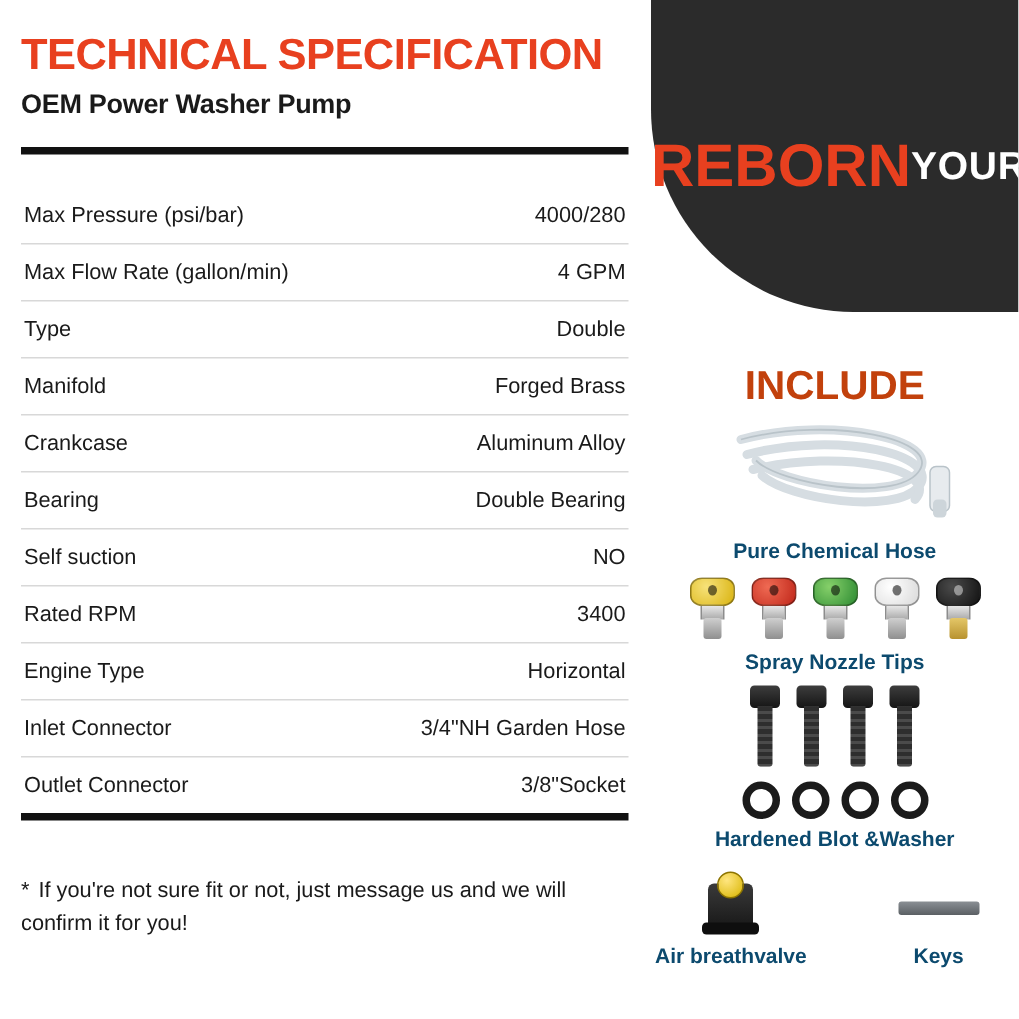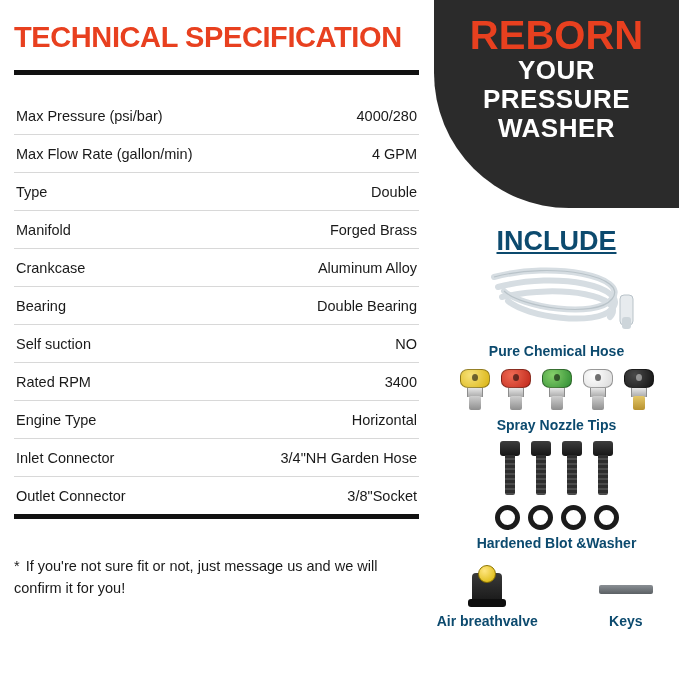--- a/index.html
+++ b/index.html
@@ -22,21 +22,21 @@
     width: 245px; height: 208px;
     background: #2b2b2b;
     border-bottom-left-radius: 135px;
     border-bottom-right-radius: 0px;
     z-index: 1;
   }
   .dark-panel-inner {
     position: absolute;
     left: 0; top: 0; right: 0; bottom: 0;
     display: flex;
-    flex-direction: column;
+    flex-direction: row;
     align-items: center;
     justify-content: flex-start;
     padding-top: 14px;
     color: #ffffff;
     text-align: center;
   }
   .reborn {
     font-size: 40px;
     font-weight: bold;
     color: #e8401f;
@@ -107,26 +107,25 @@
   .footnote .star { margin-right: 6px; }
 
   
   .right-col {
     position: absolute;
     left: 434px; top: 208px;
     width: 245px; height: 471px;
     text-align: center;
   }
   .include-title {
-    margin-top: 18px;
+    margin-top: 34px;
     font-size: 27px;
     font-weight: bold;
-    color: #0c4a6e;
+    color: #c2410c;
     letter-spacing: 0px;
-    text-decoration: underline;
   }
   .item-caption {
     font-size: 14px;
     font-weight: bold;
     color: #0c4a6e;
     margin-top: 4px;
   }
   .item-block { margin-top: 6px; }
 
   
@@ -221,20 +220,21 @@
     border-radius: 2px;
   }
 </style>
 </head>
 <body>
 
 <div id="page">
 
   <div class="left-col">
     <div class="title-main">TECHNICAL SPECIFICATION</div>
+    <div class="title-sub">OEM Power Washer Pump</div>
 
     <div class="rule-thick-top"></div>
 
     <table class="spec-table">
       <tbody>
         <tr>
           <td class="lbl">Max Pressure (psi/bar)</td>
           <td class="val">4000/280</td>
         </tr>
         <tr>

